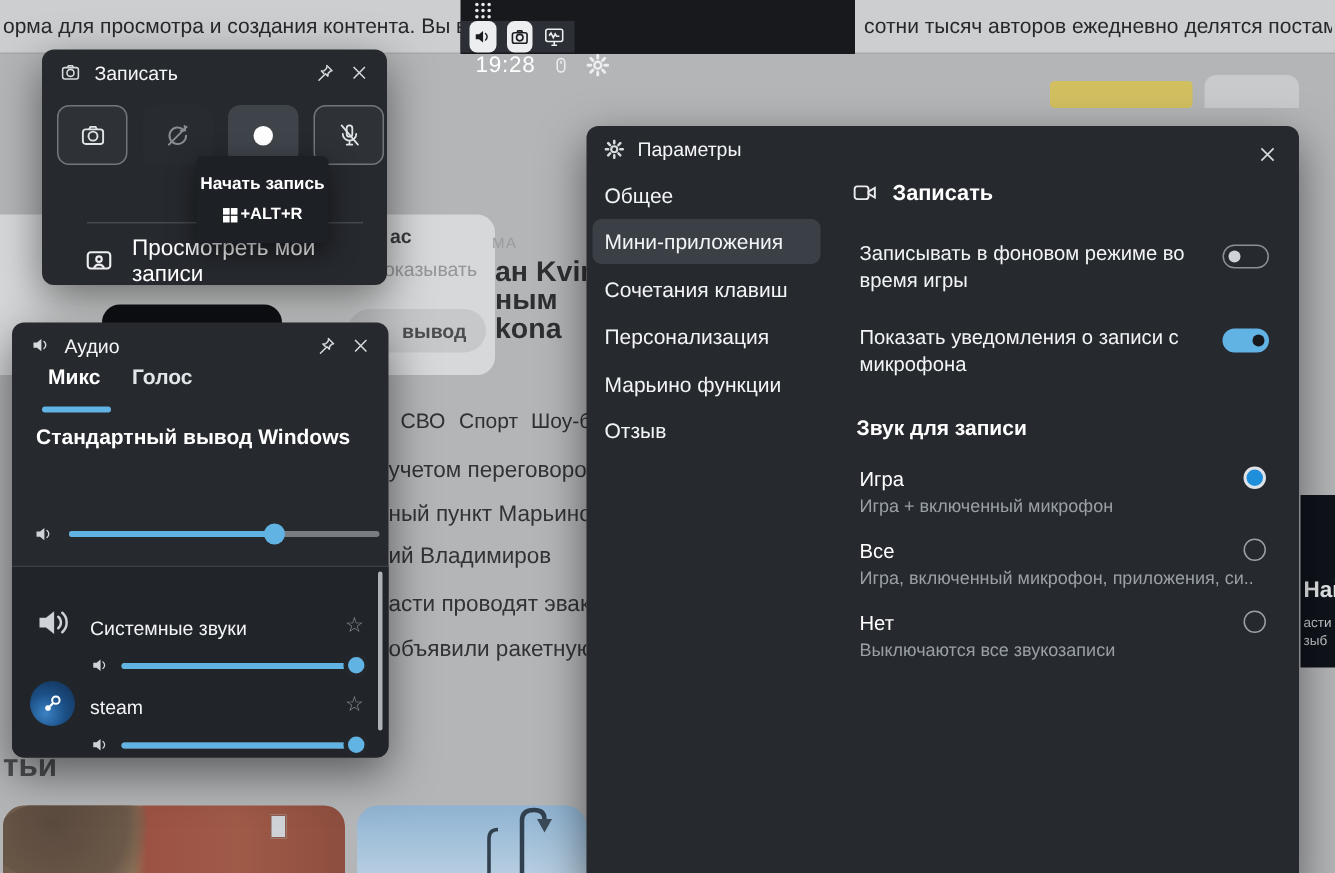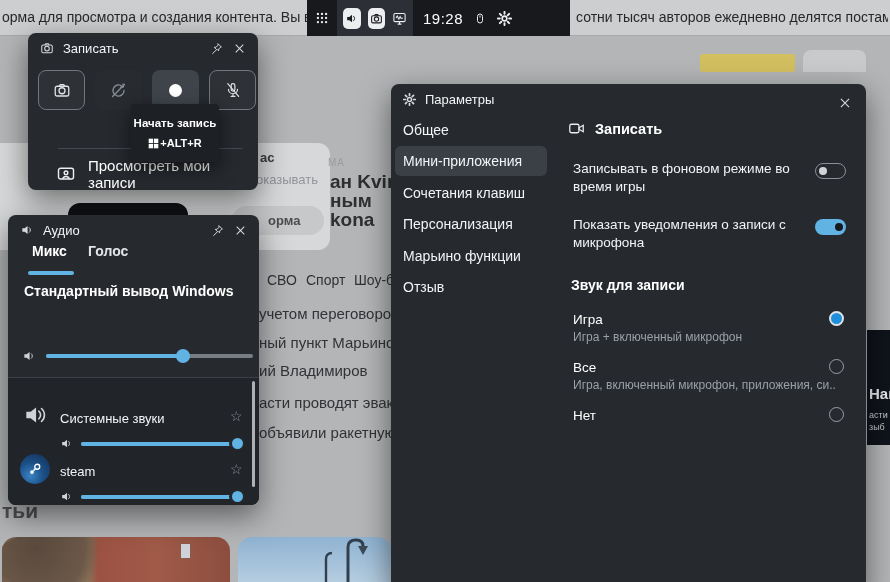--- a/index.html
+++ b/index.html
@@ -32,21 +32,21 @@
     background:linear-gradient(180deg,#8fb3d2,#b5cde0);}
   .pg-right-card{left:867px;top:330px;width:23px;height:115px;background:#0f131b;z-index:1;overflow:hidden;}
   .pg-right-card .big{position:absolute;left:2px;top:55px;font-size:15px;font-weight:bold;color:#e8e9ea;}
   .pg-right-card .s1{position:absolute;left:2px;top:80px;font-size:9px;color:#c9cacc;}
   .pg-right-card .s2{position:absolute;left:2px;top:92px;font-size:9px;color:#c9cacc;}
   .pg-yellow{left:700px;top:54px;width:95px;height:18px;background:#d2bf60;border-radius:3px;z-index:1;}
   .pg-lightcard{left:803px;top:50px;width:63px;height:22px;background:#c9cacc;border-radius:8px 8px 0 0;z-index:1;}
   .pg-blob{left:68px;top:203px;width:120px;height:26px;background:#101216;border-radius:12px 12px 0 0;z-index:2;}
 
   
-  .topbar{left:307px;top:0;width:263px;height:36px;background:#17191d;display:flex;align-items:stretch;z-index:5;}
+  .topbar{left:307px;top:0;width:263px;height:36px;background:#17191d;display:flex;align-items:stretch;z-index:5;flex-direction:column;}
   .tb-sec{display:flex;align-items:center;}
   .tb-widgets{width:30px;justify-content:center;color:#e8eaec;}
   .tb-mid{width:76px;background:#2c3036;gap:7px;padding:0 6px;}
   .tb-right{flex:1;gap:11px;padding:0 10px;color:#eceef0;}
   .tb-whitebtn{width:21px;height:21px;border-radius:5px;background:#eceef0;color:#1b1d21;
     display:flex;align-items:center;justify-content:center;}
   .tb-time{font-size:15px;color:#fff;letter-spacing:.5px;}
   .icon{display:inline-flex;align-items:center;justify-content:center;flex:0 0 auto;}
 
   
@@ -125,21 +125,21 @@
 <div id="screen">
 
   <div class="abs pg-topstrip">
     <span class="t" style="left:2px;">орма для просмотра и создания контента. Вы всегда</span>
     <span class="t" style="left:576px;width:312px;">сотни тысяч авторов ежедневно делятся постами, ста.</span>
   </div>
 
   <div class="abs pg-popup"></div>
   <span class="abs pg-popup-l1">ас</span>
   <span class="abs pg-popup-l2">оказывать</span>
-  <div class="abs pg-popup-btn">орма</div>
+  <div class="abs pg-popup-btn">вывод</div>
 
   <span class="abs pg-kicker">МА</span>
   <div class="abs pg-headline">
     <div>ан Kvina</div>
     <div>ным</div>
     <div>kona</div>
   </div>
 
   <span class="abs pg-nav" style="left:267px;">СВО</span>
   <span class="abs pg-nav" style="left:306px;text-align:center;">Спорт</span>
@@ -455,16 +455,17 @@
 
     <span class="st-radiolbl" style="top:228px;">Игра</span>
     <div class="st-radiodesc" style="top:246px;">Игра + включенный микрофон</div>
     <div class="radio sel" style="top:227px;"></div>
 
     <span class="st-radiolbl" style="top:276px;">Все</span>
     <div class="st-radiodesc" style="top:294px;">Игра, включенный микрофон, приложения, си...</div>
     <div class="radio unsel" style="top:275px;"></div>
 
     <span class="st-radiolbl" style="top:324px;">Нет</span>
+    <div class="st-radiodesc" style="top:342px;">Выключаются все звукозаписи</div>
     <div class="radio unsel" style="top:323px;"></div>
   </div>
 
 </div>
 
 </body></html>

